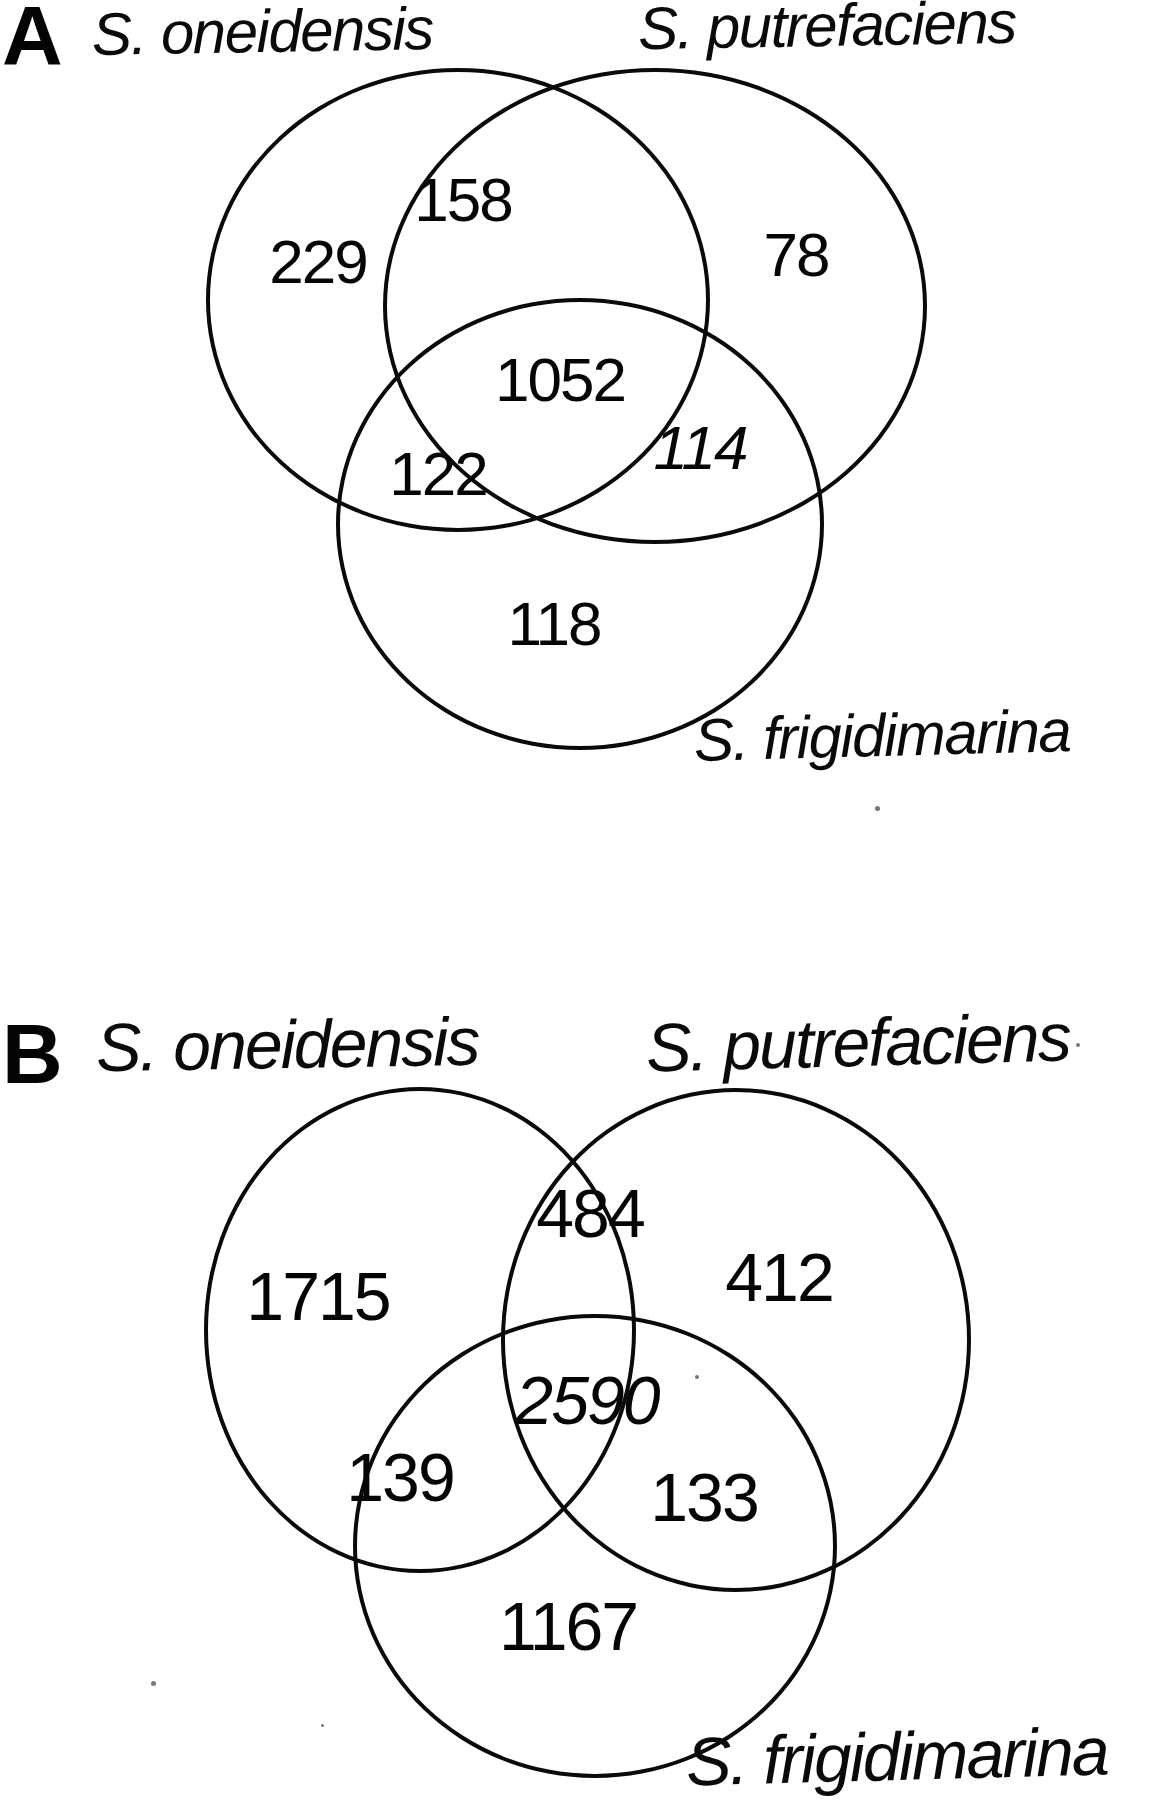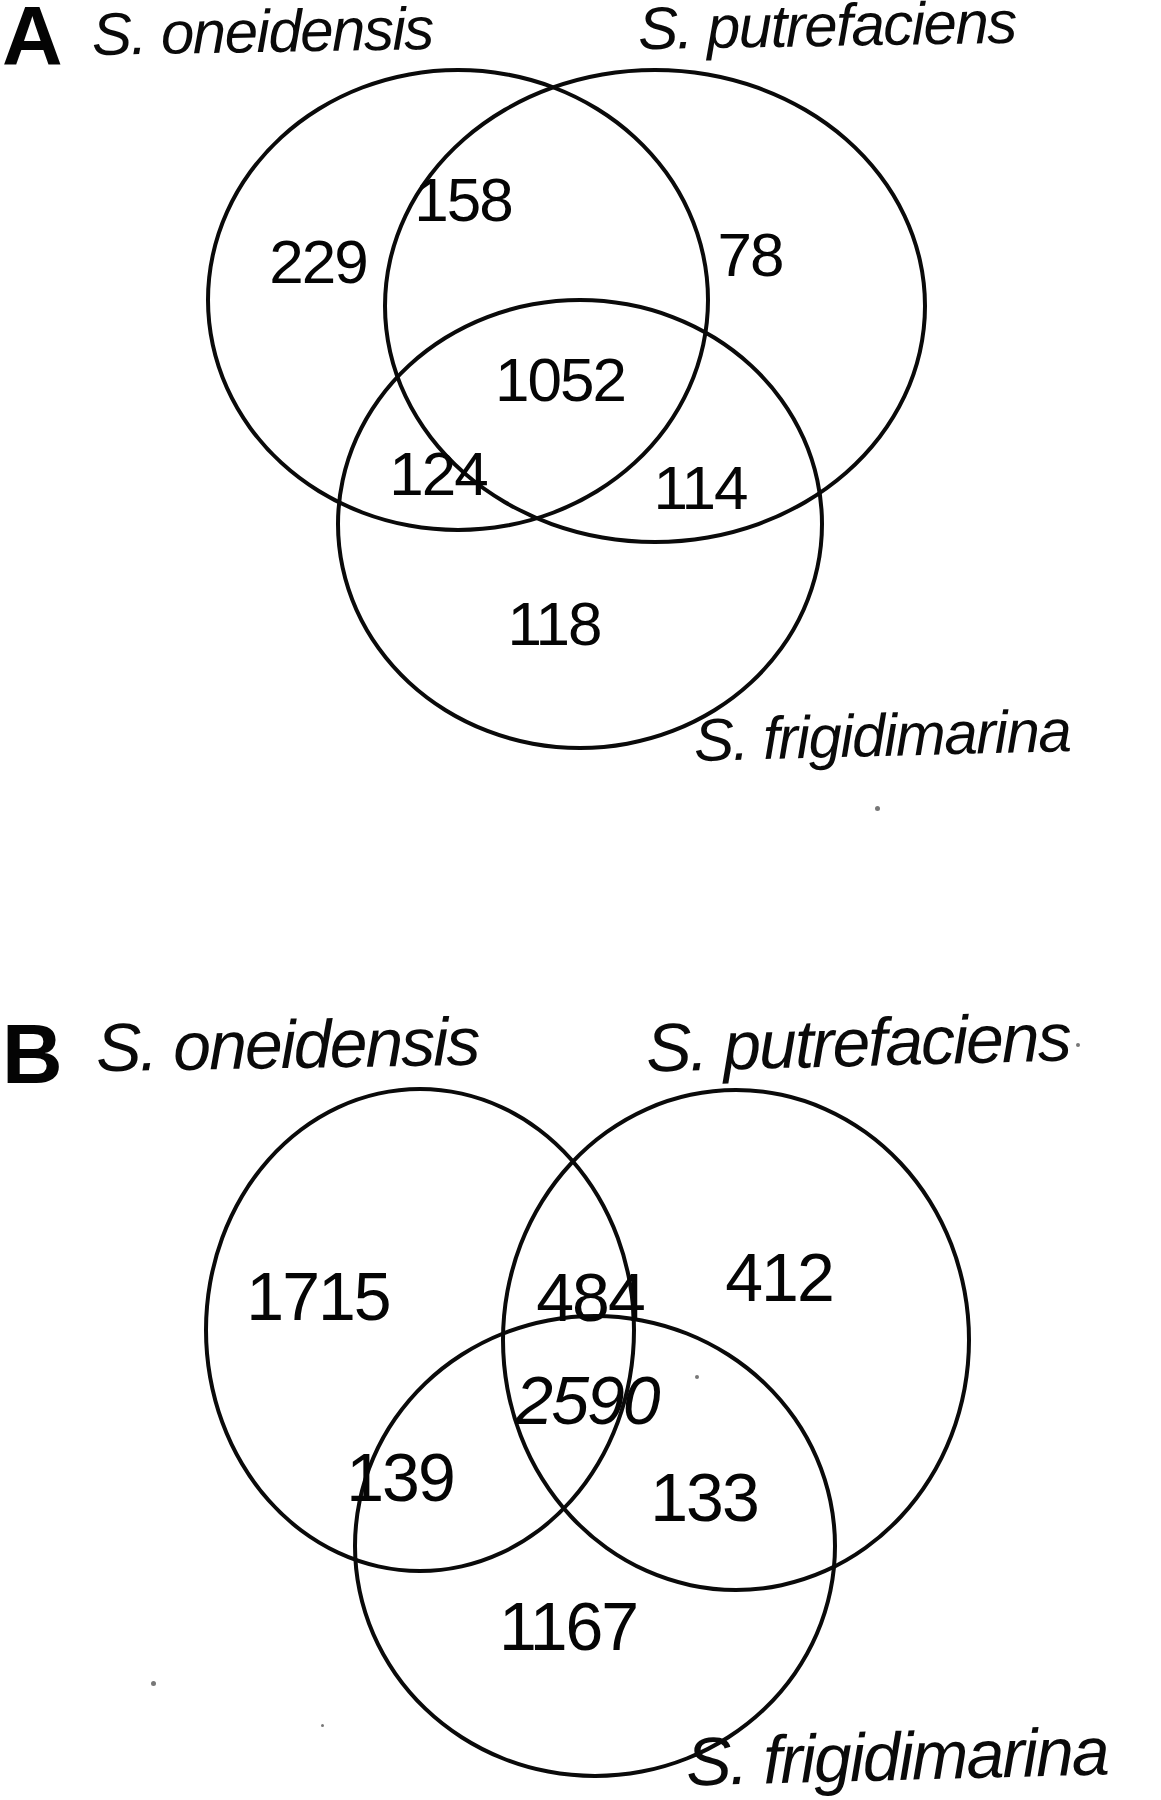--- a/index.html
+++ b/index.html
@@ -70,43 +70,43 @@
     <div class="species-label tilt-sm" style="left:638px; top:-4px;">S. putrefaciens</div>
 
     <div class="species-label tilt-md" style="left:694px; top:706px;">S. frigidimarina</div>
 
     <div class="venn-circle" style="left:206px; top:68px; width:504px; height:464px;"></div>
     <div class="venn-circle" style="left:383px; top:68px; width:544px; height:476px;"></div>
     <div class="venn-circle" style="left:336px; top:298px; width:488px; height:452px;"></div>
 
     <div class="count" style="left:318px; top:252px;margin-top:10px;">229</div>
     <div class="count" style="left:463px; top:200px;">158</div>
-    <div class="count" style="left:750px; top:255px;">78</div>
+    <div class="count" style="left:796px; top:255px;">78</div>
     <div class="count" style="left:560px; top:380px;">1052</div>
-    <div class="count" style="left:438px; top:474px;">124</div>
-    <div class="count" style="left:700px; top:488px;">114</div>
+    <div class="count" style="left:438px; top:474px;">122</div>
+    <div class="count" style="left:700px; top:448px;font-style:italic;">114</div>
     <div class="count" style="left:554px; top:624px;text-align:center;">118</div>
   </section>
 
   <section class="panel panel-b">
 
     <div class="panel-letter" style="left:2px; top:1012px;">B</div>
 
     <div class="species-label tilt-sm" style="left:96px; top:1010px;">S. oneidensis</div>
 
     <div class="species-label tilt-md" style="left:646px; top:1008px;">S. putrefaciens</div>
 
     <div class="species-label tilt-md" style="left:686px; top:1722px;">S. frigidimarina</div>
 
     <div class="venn-circle" style="left:204px; top:1087px; width:432px; height:486px;"></div>
     <div class="venn-circle" style="left:501px; top:1088px; width:470px; height:504px;"></div>
     <div class="venn-circle" style="left:353px; top:1314px; width:484px; height:464px;"></div>
 
     <div class="count" style="left:318px; top:1296px;">1715</div>
-    <div class="count" style="left:590px; top:1297px;">484</div>
+    <div class="count" style="left:590px; top:1213px;">484</div>
     <div class="count" style="left:779px; top:1277px;">412</div>
     <div class="count" style="left:587px; top:1400px;font-style:italic;">2590</div>
     <div class="count" style="left:400px; top:1477px;text-align:right;">139</div>
     <div class="count" style="left:704px; top:1497px;">133</div>
     <div class="count" style="left:552px; top:1626px;margin-left:16px;">1167</div>
   </section>
 
   <div class="speck" style="left:875px; top:806px; width:5px; height:5px;"></div>
   <div class="speck" style="left:1076px; top:1043px; width:4px; height:4px;"></div>
   <div class="speck" style="left:695px; top:1375px; width:4px; height:4px;"></div>

